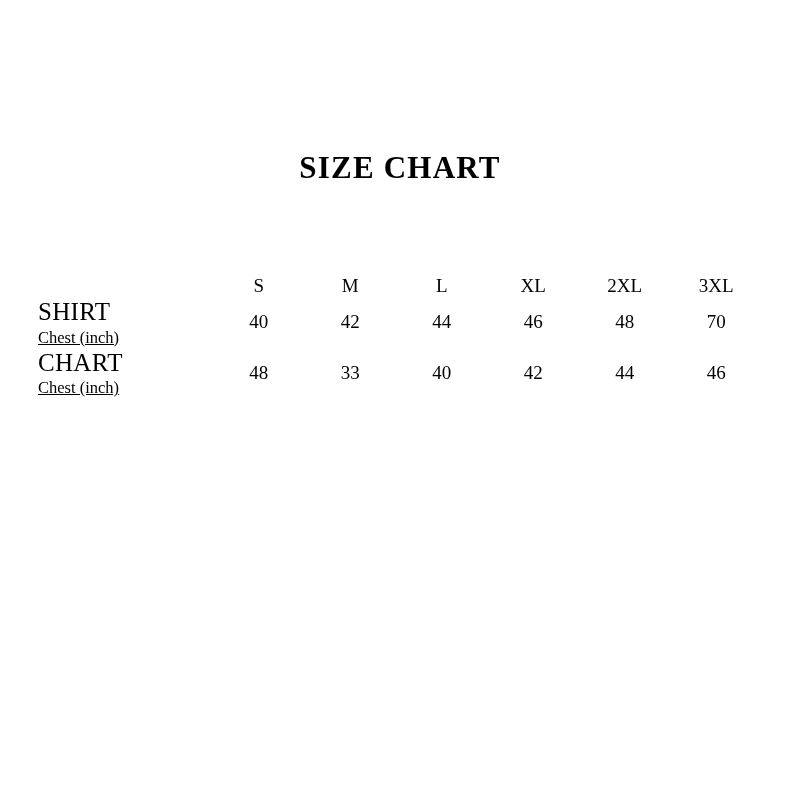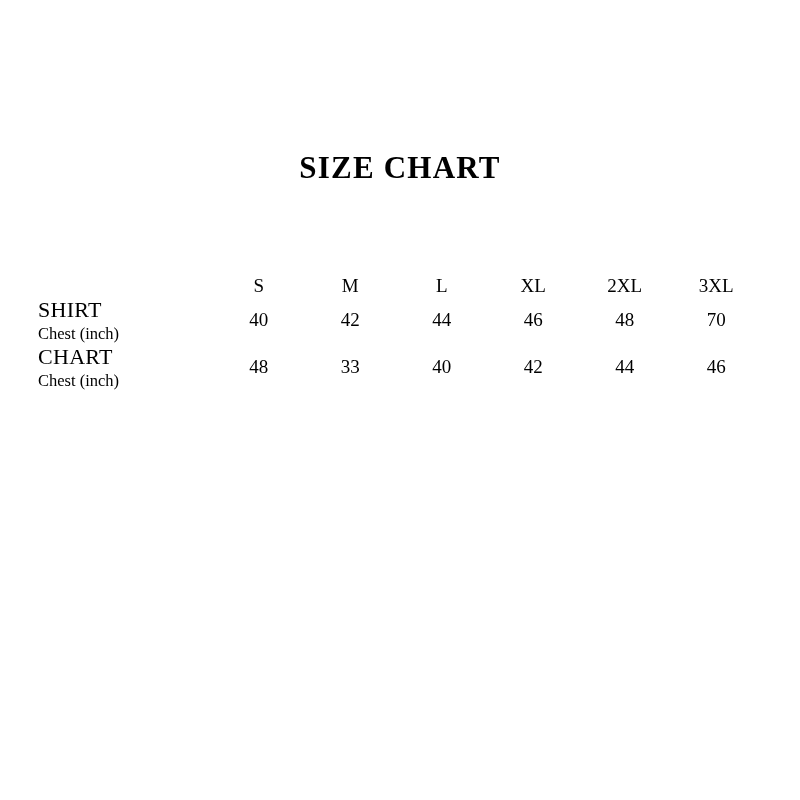--- a/index.html
+++ b/index.html
@@ -80,26 +80,27 @@
     padding-top: 9px;
     padding-bottom: 10px;
     vertical-align: middle;
   }
   .data-row td.label-col {
     text-align: left;
     line-height: 1.22;
   }
   .row-title {
     display: block;
-    font-size: 22px;
+    font-size: 25px;
     letter-spacing: 0.3px;
   }
   .row-sub {
     display: block;
     font-size: 16.5px;
+    text-decoration: underline;
   }
   .data-row td.val {
     text-align: center;
     font-size: 19px;
     font-weight: normal;
   }
 </style>
 </head>
 <body>
 

